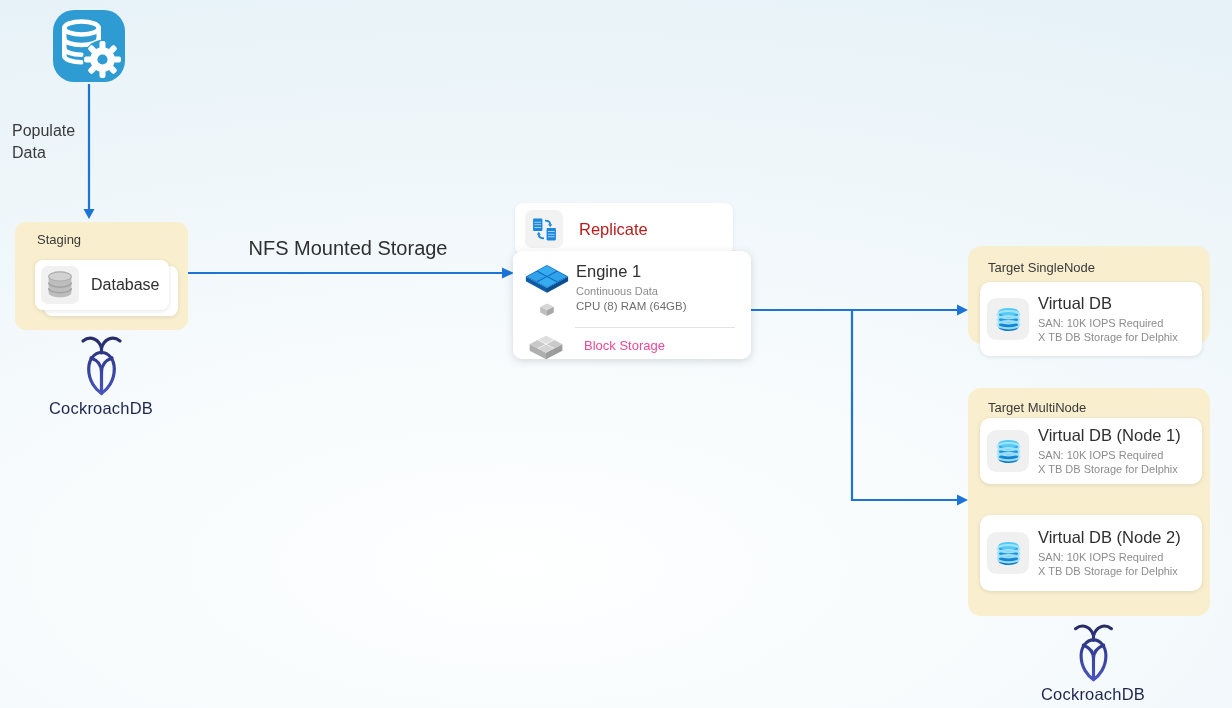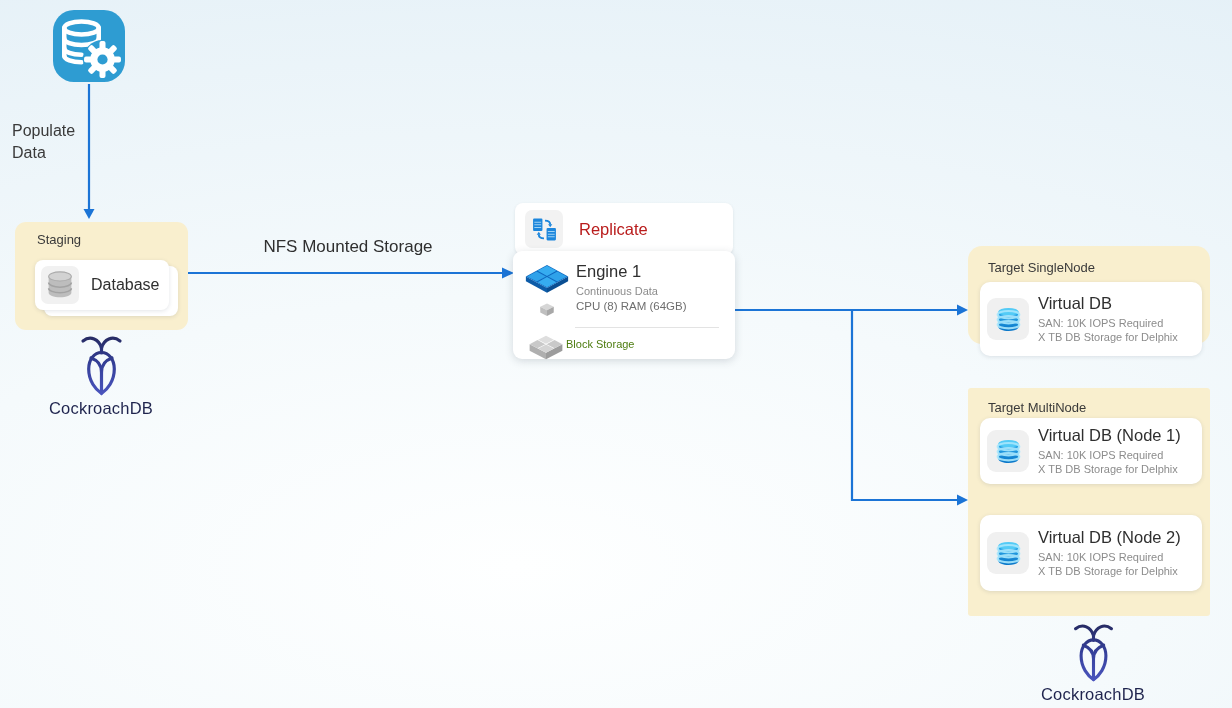--- a/index.html
+++ b/index.html
@@ -12,21 +12,21 @@
   svg{display:block;}
 
   
   .pd-icon{left:53px;top:10px;width:72px;height:72px;border-radius:21px;background:#2E9CD2;}
   .populate-label{left:12px;top:120px;width:86px;font-size:16px;line-height:22px;color:#3A3A3A;}
 
   
   .group-box{background:#F9EFCE;border-radius:11px;}
   .staging-box{left:15px;top:222px;width:173px;height:108px;}
   .tsingle-box{left:968px;top:246px;width:242px;height:98px;border-radius:14px;}
-  .tmulti-box{left:968px;top:388px;width:242px;height:228px;border-radius:3px;}
+  .tmulti-box{left:968px;top:388px;width:242px;height:228px;border-radius:13px;}
   .group-title{position:absolute;font-size:13px;color:#3A3A3A;}
   .staging-box .group-title{left:22px;top:10px;}
   .tsingle-box .group-title{left:20px;top:14px;}
   .tmulti-box .group-title{left:20px;top:12px;}
 
   
   .card{background:#fff;border-radius:8px;box-shadow:0 1px 4px rgba(60,70,90,.14);}
   .stack{position:absolute;left:20px;top:38px;width:134px;height:50px;}
   .stack::before{content:"";position:absolute;left:9px;top:6px;width:134px;height:50px;background:#fff;border-radius:8px;box-shadow:0 1px 4px rgba(60,70,90,.14);}
   .db-card{position:absolute;inset:0;display:flex;align-items:center;}
@@ -34,34 +34,34 @@
   .db-card .sq-icon{margin-left:6px;}
   .db-label{margin-left:12px;font-size:16px;color:#2F2F2F;}
 
   
   .cockroach{display:flex;flex-direction:column;align-items:center;width:130px;}
   .c1{left:36px;top:331px;}
   .c2{left:1028px;top:619px;}
   .roach-label{margin-top:2px;font-size:16.5px;color:#1F244E;font-weight:500;letter-spacing:.2px;}
 
   
-  .nfs-label{left:248px;top:237px;width:200px;text-align:center;font-size:17px;color:#2F2F2F;}
+  .nfs-label{left:248px;top:237px;width:200px;text-align:center;font-size:20px;color:#2F2F2F;}
 
   
   .replicate-card{left:515px;top:203px;width:218px;height:52px;display:flex;align-items:center;border-radius:8px;box-shadow:0 1px 3px rgba(60,70,90,.12);}
   .replicate-card .sq-icon{margin-left:10px;background:#F2F2F2;}
   .rep-label{margin-left:16px;font-size:16.5px;color:#b91c1c;}
-  .engine-card{left:513px;top:251px;width:222px;height:108px;border-radius:9px;box-shadow:0 2px 8px rgba(50,60,80,.18);}
+  .engine-card{left:513px;top:251px;width:222px;height:108px;border-radius:9px;box-shadow:0 2px 8px rgba(50,60,80,.18);padding-left:16px;}
   .engine-icon{position:absolute;left:9px;top:10px;}
   .engine-title{position:absolute;left:63px;top:11px;font-size:16.5px;color:#2F2F2F;}
   .engine-sub1{position:absolute;left:63px;top:34px;font-size:11px;color:#8C8C8C;}
   .engine-sub2{position:absolute;left:63px;top:49px;font-size:11.5px;color:#6E6E6E;}
   .engine-divider{position:absolute;left:62px;right:16px;top:76px;height:1px;background:#E3E3E3;}
   .block-icon{position:absolute;left:15px;top:82px;}
-  .block-label{position:absolute;left:53px;top:87px;font-size:11px;color:#4d7c0f;}
+  .block-label{position:absolute;left:71px;top:87px;font-size:13px;color:#ec4899;}
 
   
   .vcard{position:absolute;left:12px;width:222px;display:flex;align-items:center;border-radius:10px;box-shadow:0 1px 4px rgba(60,70,90,.14);}
   .v0{top:36px;height:74px;}
   .m0{top:30px;height:66px;}
   .m1{top:127px;height:76px;}
   .vcard .sq-icon{width:42px;height:42px;border-radius:9px;background:#F0F0F0;margin-left:7px;}
   .vtext{margin-left:9px;}
   .vtitle{font-size:16.5px;color:#2F2F2F;margin-bottom:3px;}
   .vline{font-size:11px;color:#8C8C8C;line-height:14px;}

